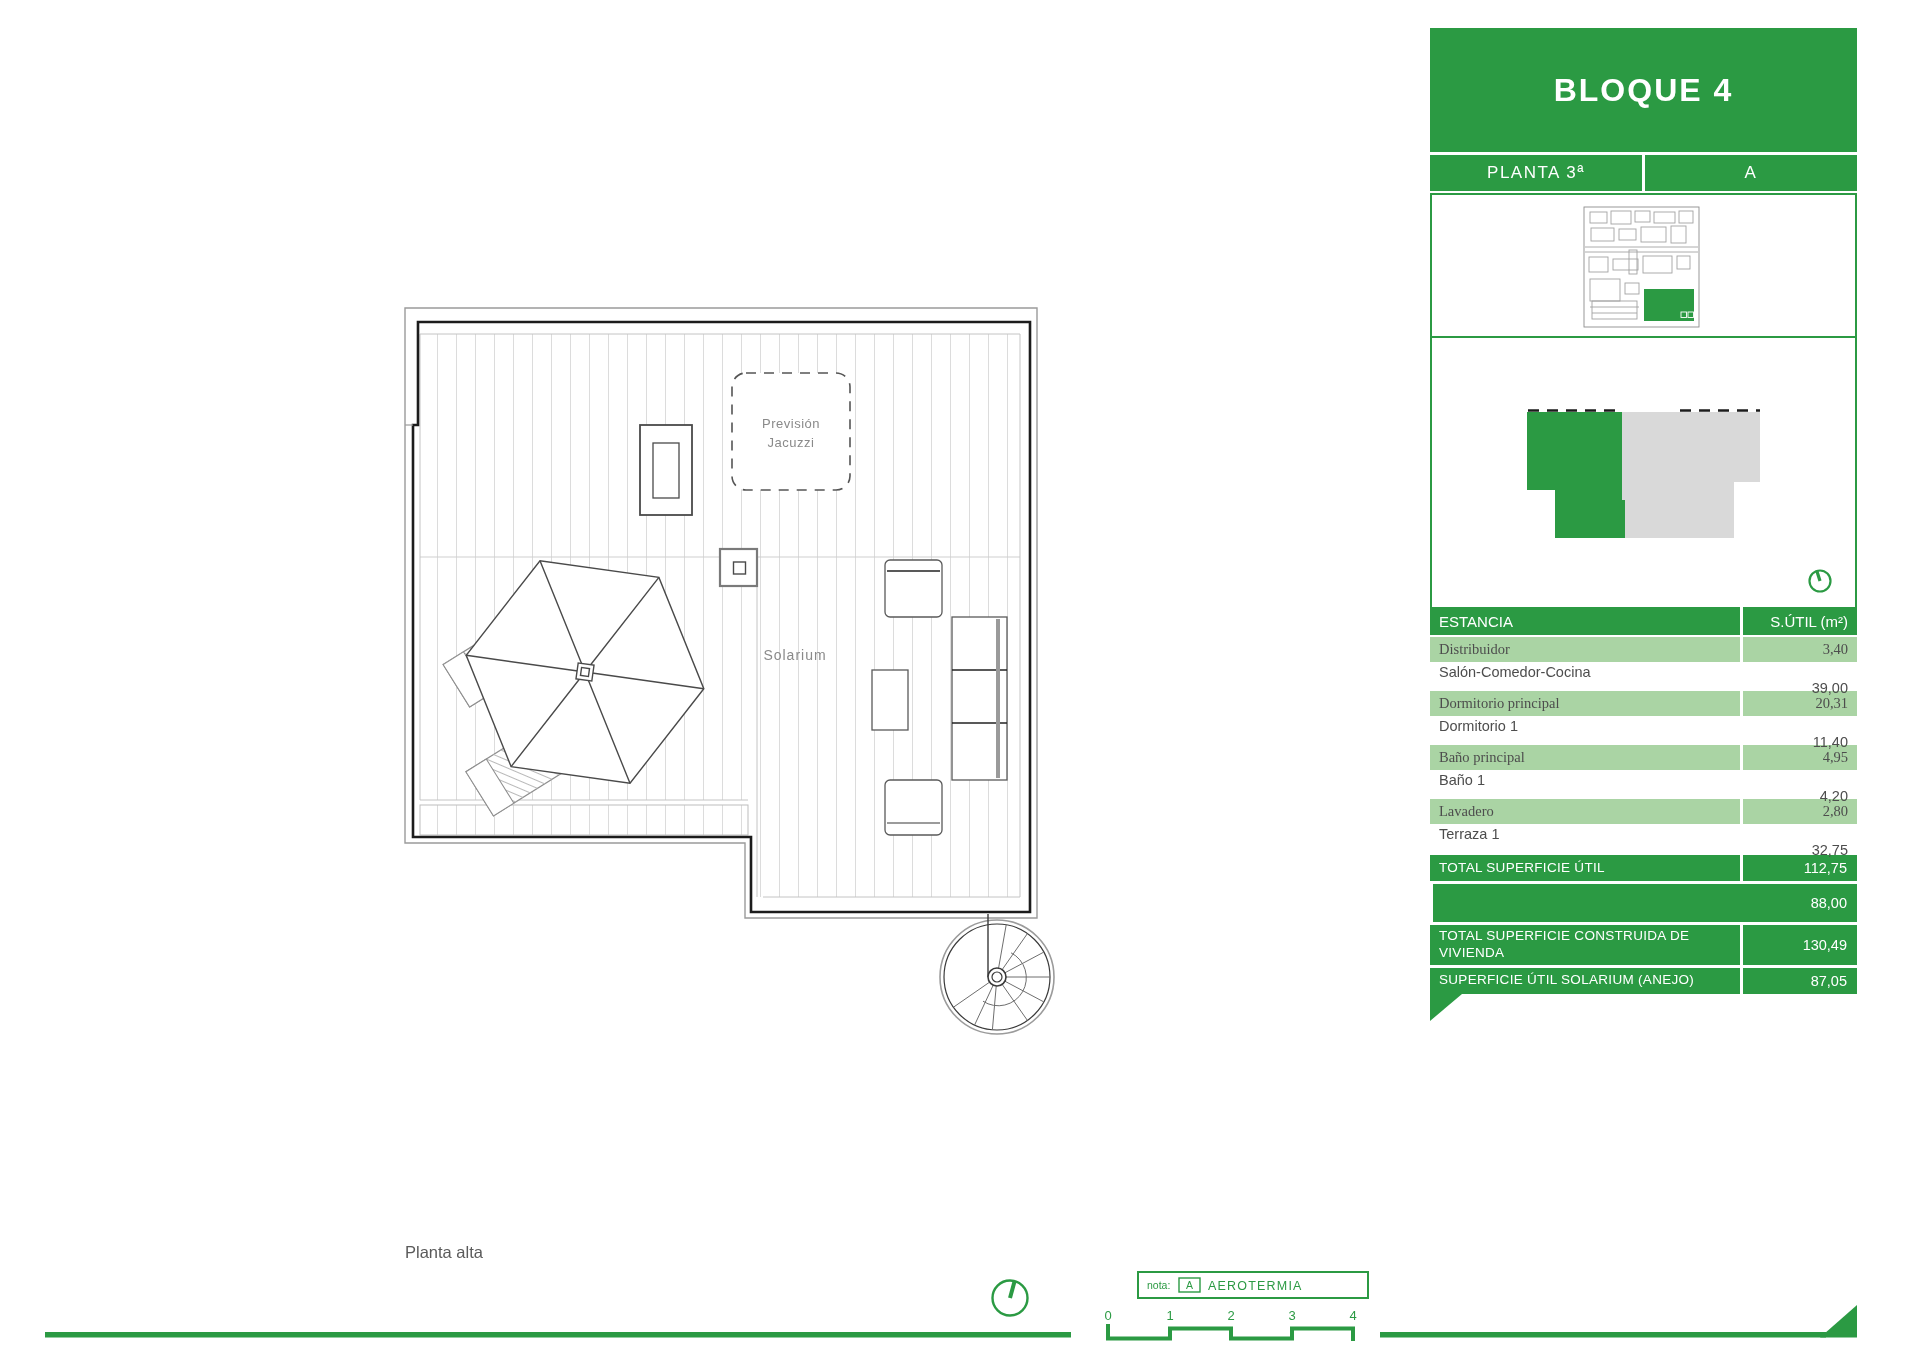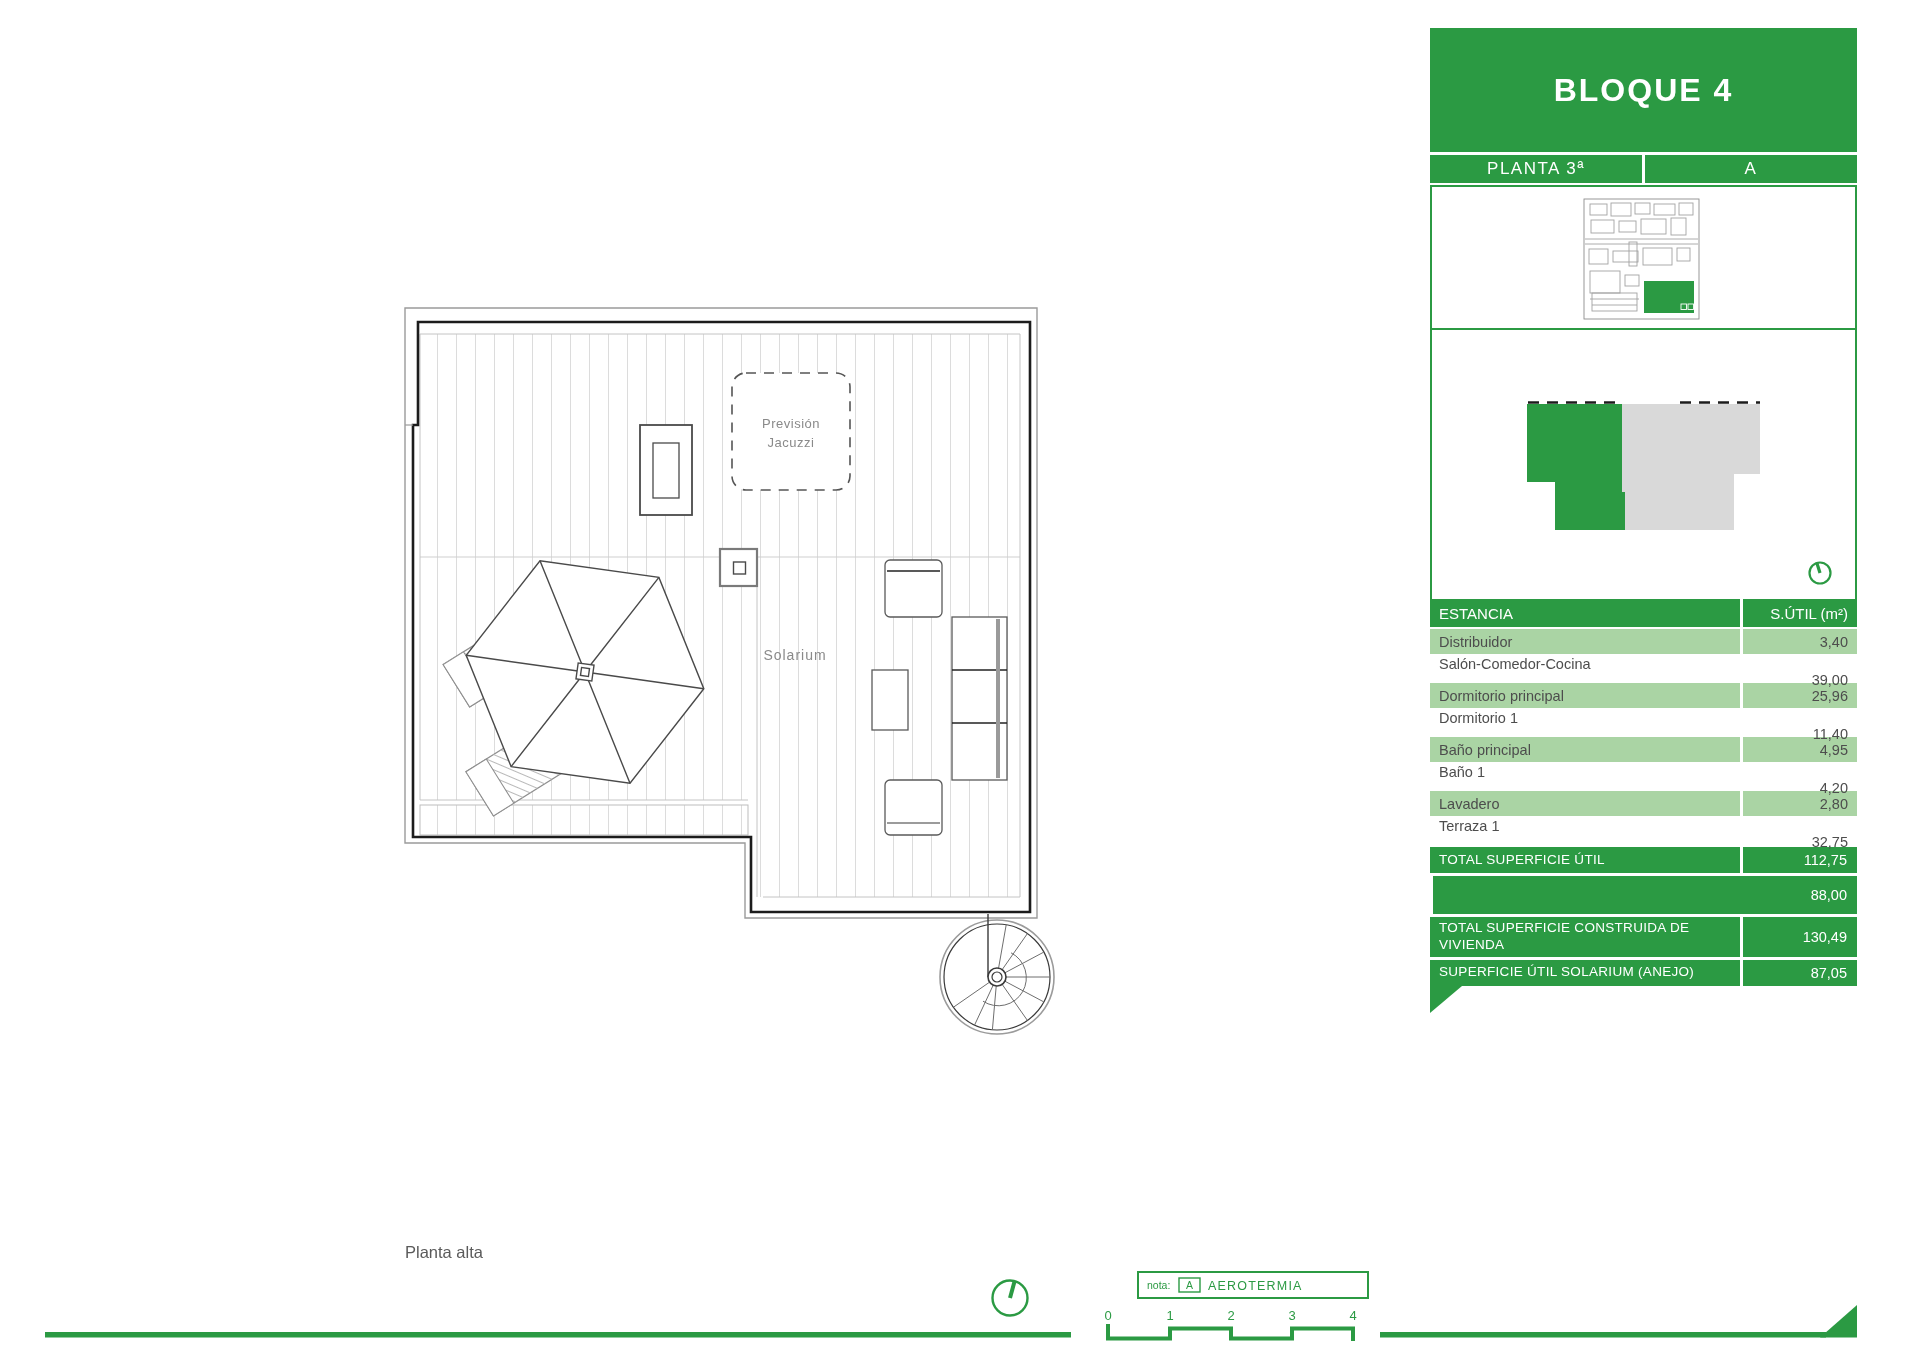--- a/index.html
+++ b/index.html
@@ -6,40 +6,40 @@
   .page{position:relative;width:1920px;height:1357px;background:#fff;overflow:hidden;
         font-family:"Liberation Sans",sans-serif;}
   svg{display:block;}
   .plan-layer{position:absolute;left:0;top:0;}
 
   
   .panel{position:absolute;left:1430px;top:28px;width:427px;}
   .panel-header{background:var(--green);color:#fff;height:124px;display:flex;
                 align-items:center;justify-content:center;font-size:32px;font-weight:bold;
                 letter-spacing:2px;}
-  .panel-sub{display:flex;margin-top:3px;height:28px;}
+  .panel-sub{display:flex;margin-top:3px;height:36px;}
   .panel-sub .cell{background:var(--green);color:#fff;display:flex;align-items:center;
                    justify-content:center;font-size:17px;letter-spacing:1.5px;}
   .panel-sub .cell.left{width:212px;}
   .panel-sub .cell.right{flex:1;margin-left:3px;}
   .panel-box{border:2px solid var(--green);border-bottom:none;background:#fff;}
   .thumb-box{height:141px;margin-top:2px;}
   .diagram-box{height:269px;border-top:2px solid var(--green);}
 
   .tbl-head{display:flex;height:28px;background:var(--green);color:#fff;font-size:15px;}
   .tbl-head .room{width:310px;display:flex;align-items:center;padding-left:9px;box-sizing:border-box;}
   .tbl-head .sep{width:3px;background:#fff;}
   .tbl-head .val{flex:1;display:flex;align-items:center;justify-content:flex-end;
                  padding-right:9px;box-sizing:border-box;}
   .trow{display:flex;height:25px;margin-top:2px;font-size:14.5px;color:#4d4d4d;}
   .trow .room{width:310px;display:flex;align-items:center;padding-left:9px;box-sizing:border-box;}
   .trow .sep{width:3px;}
   .trow .val{flex:1;display:flex;align-items:center;justify-content:flex-end;
              padding-right:9px;box-sizing:border-box;}
-  .trow.tint{background:var(--lgreen);} .trow.tint .sep{background:#fff;}
+  .trow.tint{background:var(--lgreen);font-family:Liberation Serif, serif;} .trow.tint .sep{background:#fff;}
   .trow.plain{background:#fff;flex-direction:column;} .trow.plain .sep{background:#cfe8cb;}
 
   .totals{margin-top:4px;}
   .total-row{display:flex;background:var(--green);color:#fff;margin-top:3px;}
   .total-row .room{width:310px;display:flex;align-items:center;padding:3px 6px 3px 9px;
                    box-sizing:border-box;font-size:13.5px;line-height:1.25;letter-spacing:.3px;}
   .total-row .sep{width:3px;background:#fff;}
   .total-row .val{flex:1;display:flex;align-items:center;justify-content:flex-end;
                   padding-right:10px;box-sizing:border-box;font-size:14.5px;}
   .total-row.h1{height:26px;} .total-row.h2{min-height:38px;}
@@ -241,21 +241,21 @@
       <div class="val">3,40</div>
     </div>
     <div class="trow plain">
       <div class="room">Salón-Comedor-Cocina</div>
         <div class="sep"></div>
       <div class="val">39,00</div>
     </div>
     <div class="trow tint">
       <div class="room">Dormitorio principal</div>
         <div class="sep"></div>
-      <div class="val">25,96</div>
+      <div class="val">20,31</div>
     </div>
     <div class="trow plain">
       <div class="room">Dormitorio 1</div>
         <div class="sep"></div>
       <div class="val">11,40</div>
     </div>
     <div class="trow tint">
       <div class="room">Baño principal</div>
         <div class="sep"></div>
       <div class="val">4,95</div>

